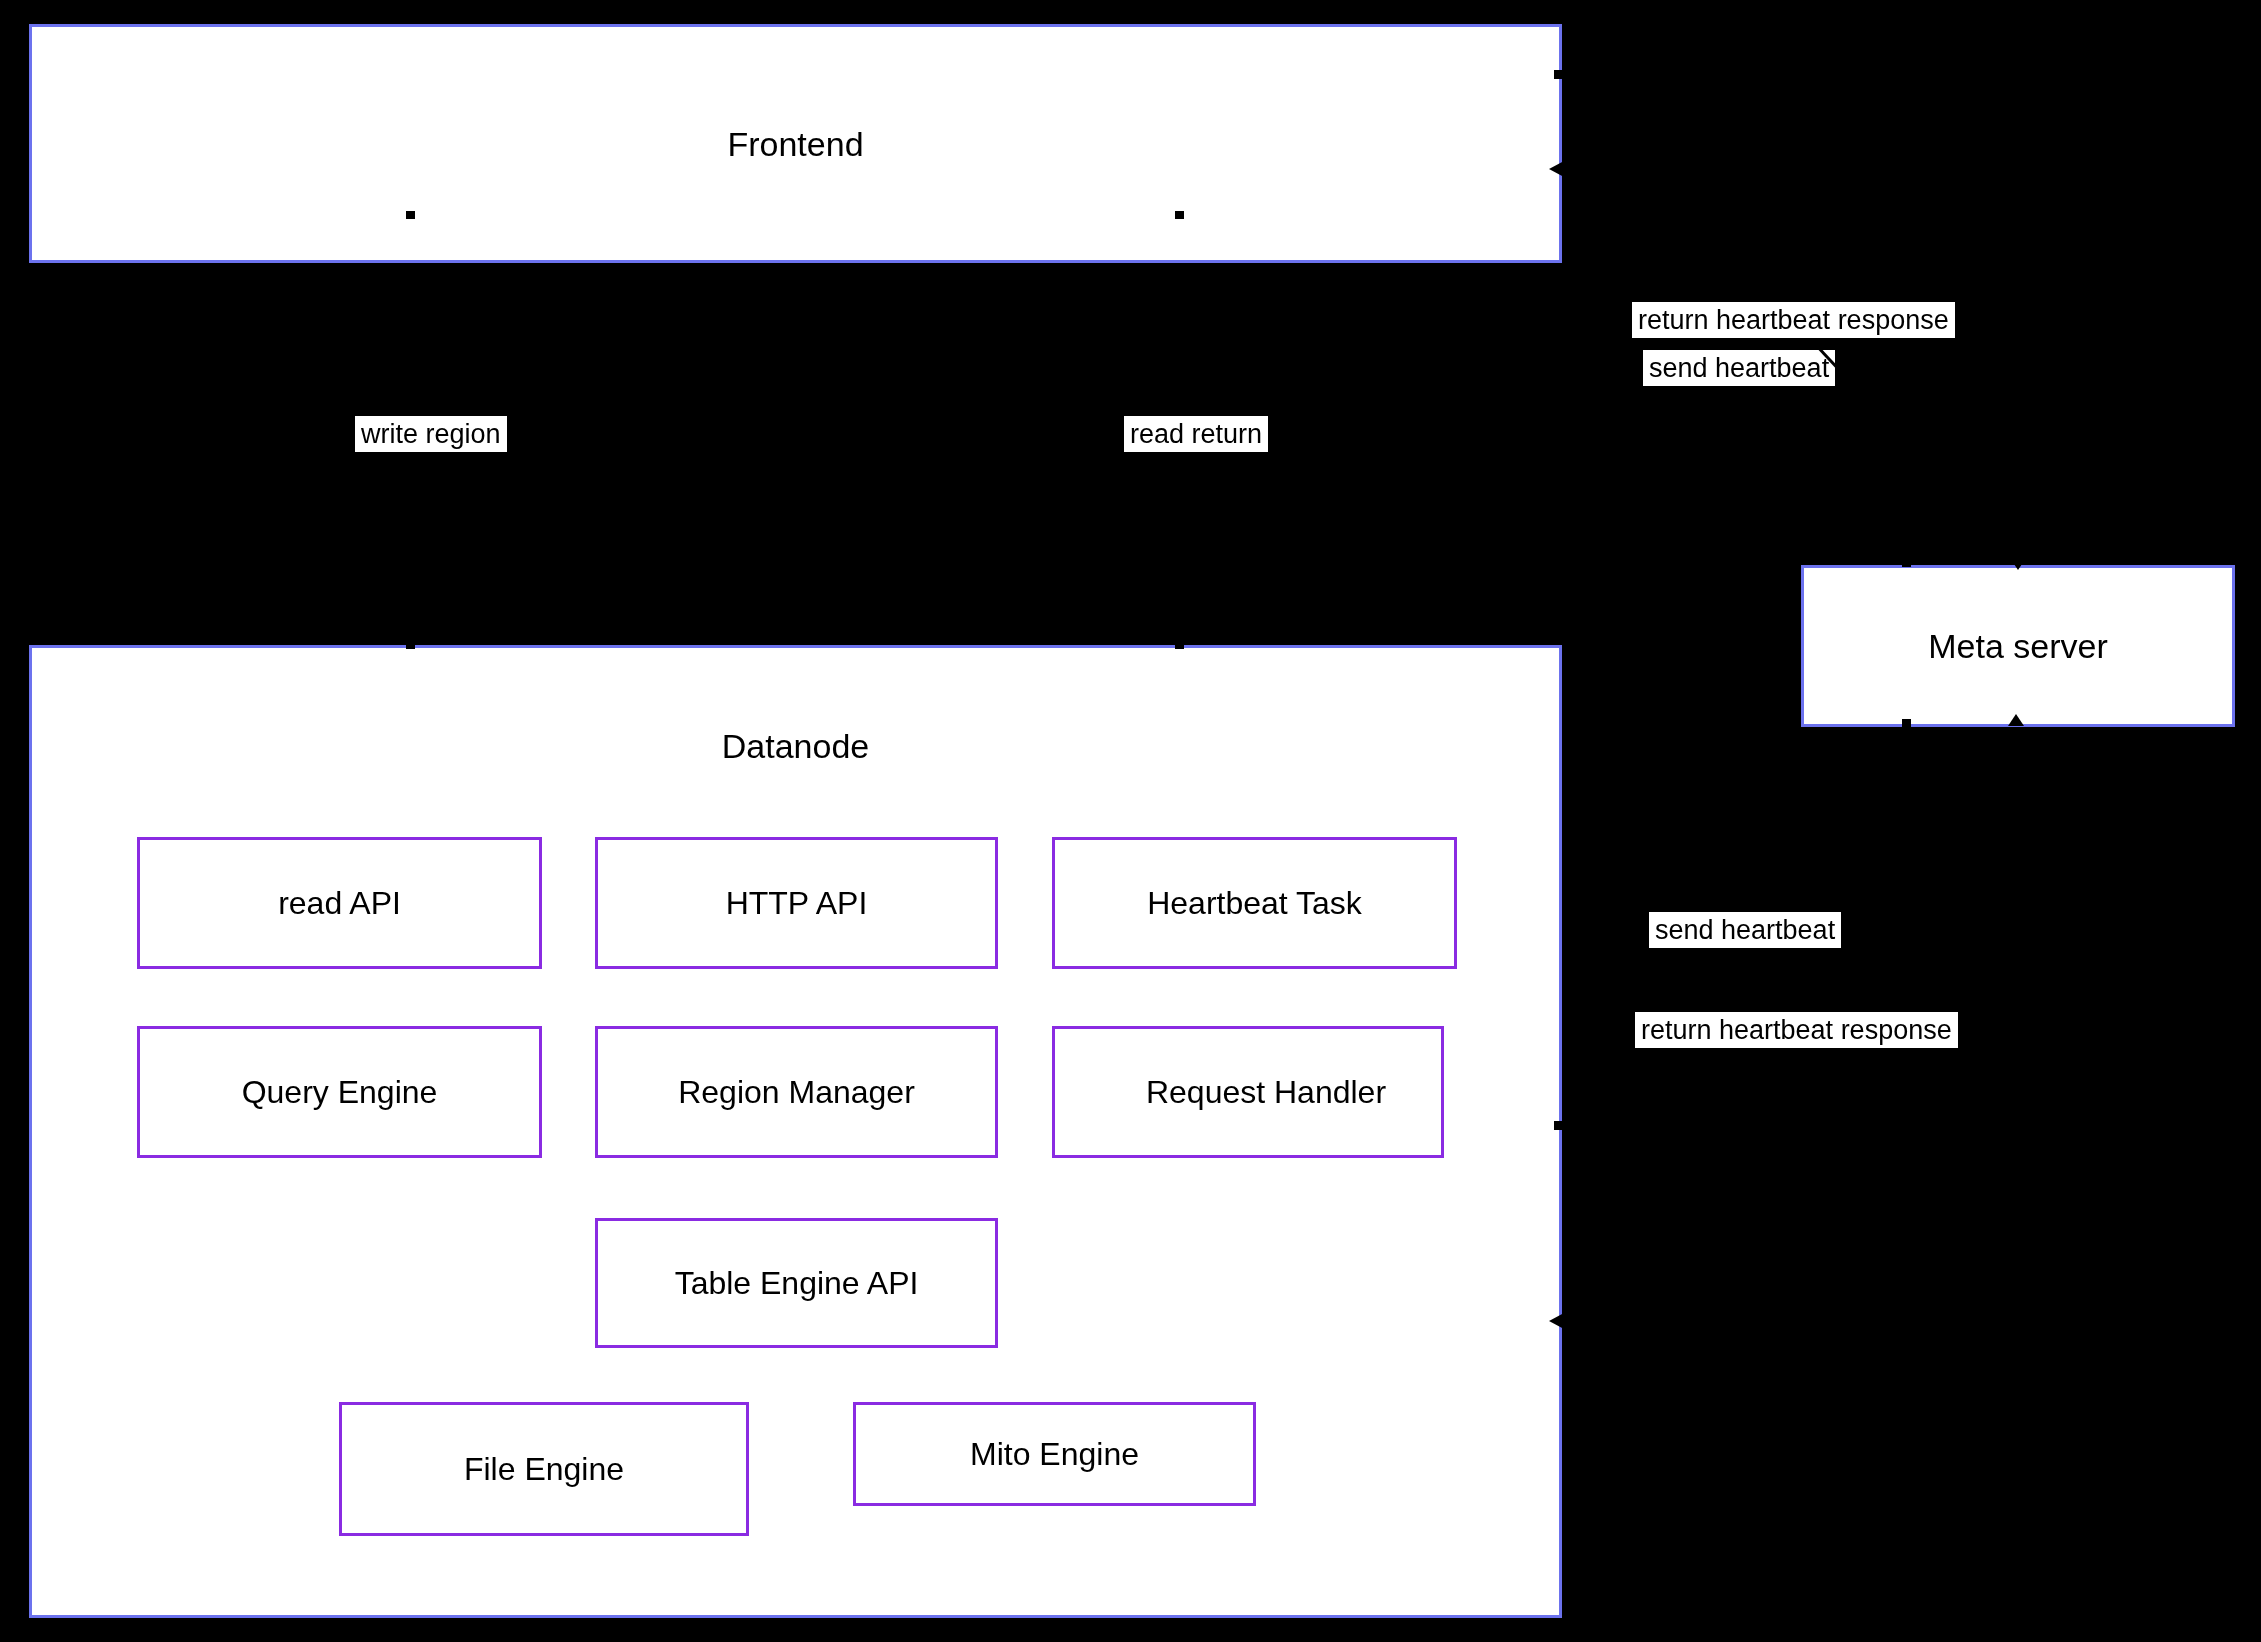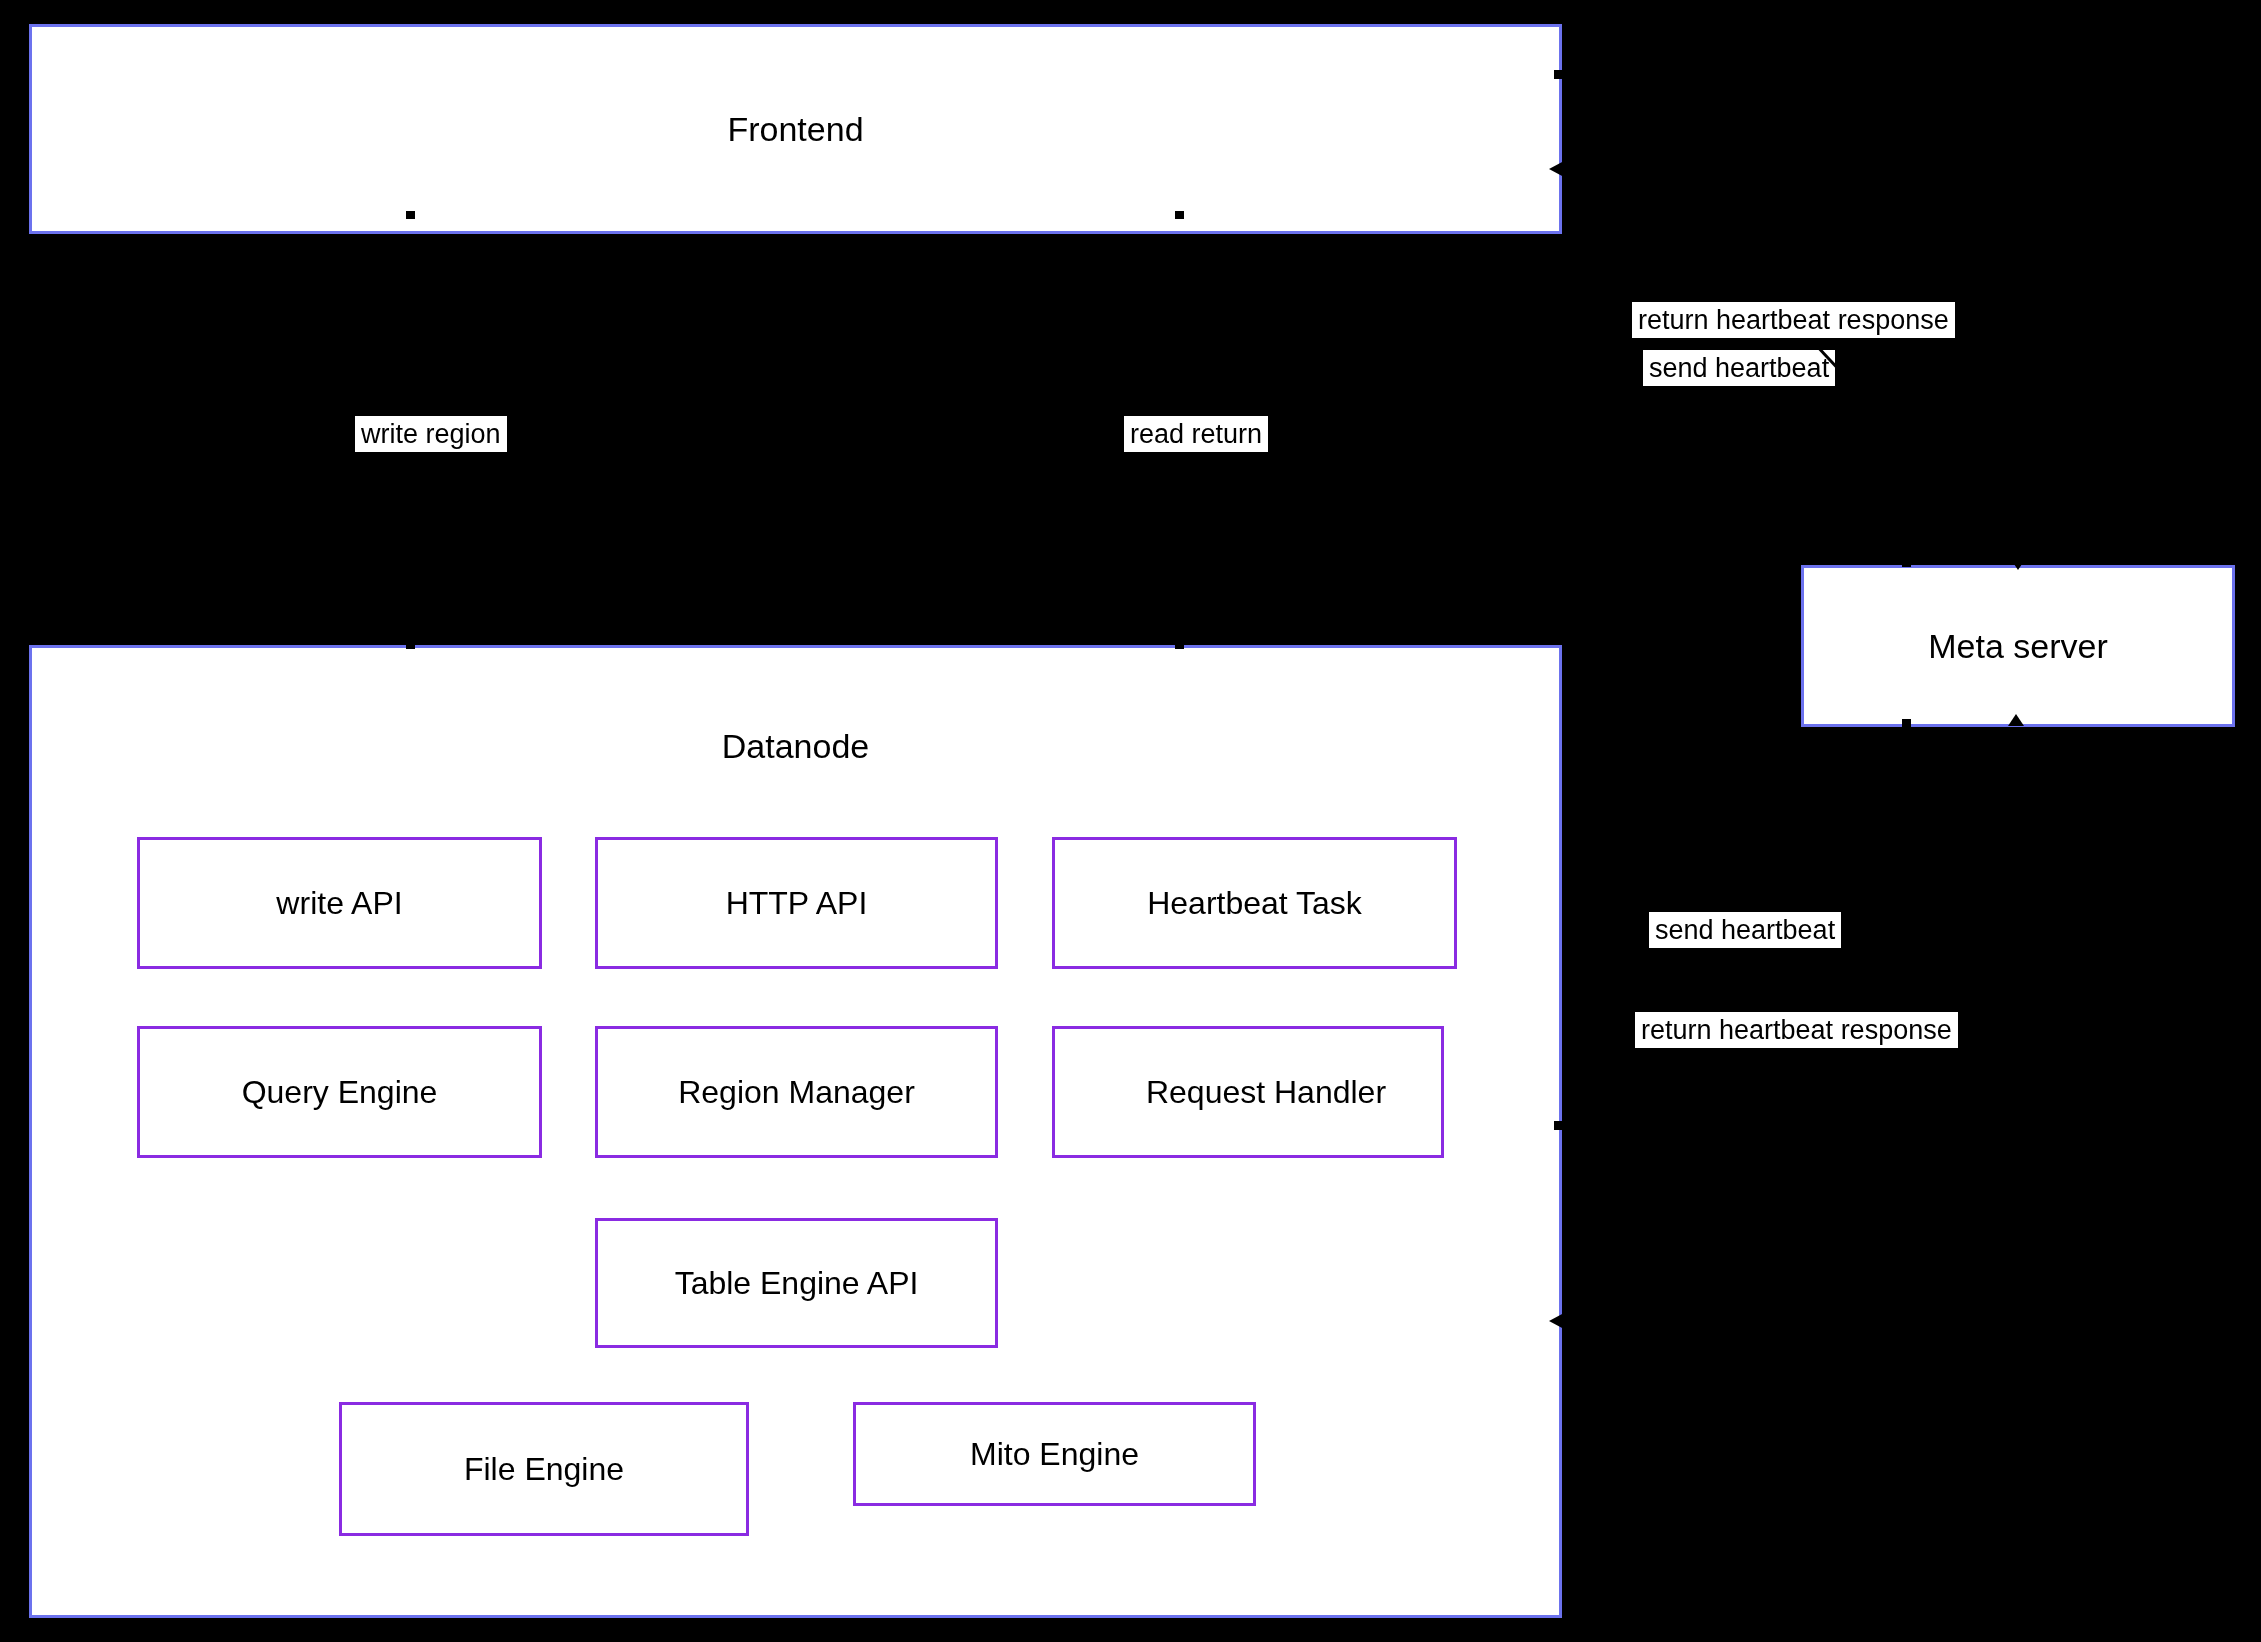--- a/index.html
+++ b/index.html
@@ -11,21 +11,21 @@
     font-family:"Liberation Sans", sans-serif;
     color:#000;
     overflow:hidden;
   }
   
   .node{
     position:absolute;
     background:#fff;
     border:3.4px solid #6c72ee;
   }
-  .node-frontend{left:29px;top:24px;width:1533px;height:210px;
+  .node-frontend{left:29px;top:24px;width:1533px;height:239px;
     display:flex;align-items:center;justify-content:center;}
   .node-datanode{left:29px;top:645px;width:1533px;height:973px;}
   .node-meta{left:1801px;top:565px;width:434px;height:162px;
     display:flex;align-items:center;justify-content:center;}
   .node-title{font-size:34px;line-height:1;}
   .datanode-title{
     position:absolute;left:0;top:81px;width:100%;
     text-align:center;font-size:34px;line-height:1;
   }
   
@@ -91,21 +91,21 @@
   </div>
 
   <div class="node node-meta">
     <div class="node-title">Meta server</div>
   </div>
 
   <div class="node node-datanode">
     <div class="datanode-title">Datanode</div>
 
     <div class="inner-box pos-grpc">
-      <span>write API</span>
+      <span>read API</span>
     </div>
     <div class="inner-box pos-http">
       <span>HTTP API</span>
     </div>
     <div class="inner-box pos-hbtask">
       <span>Heartbeat Task</span>
     </div>
     <div class="inner-box pos-query">
       <span>Query Engine</span>
     </div>

